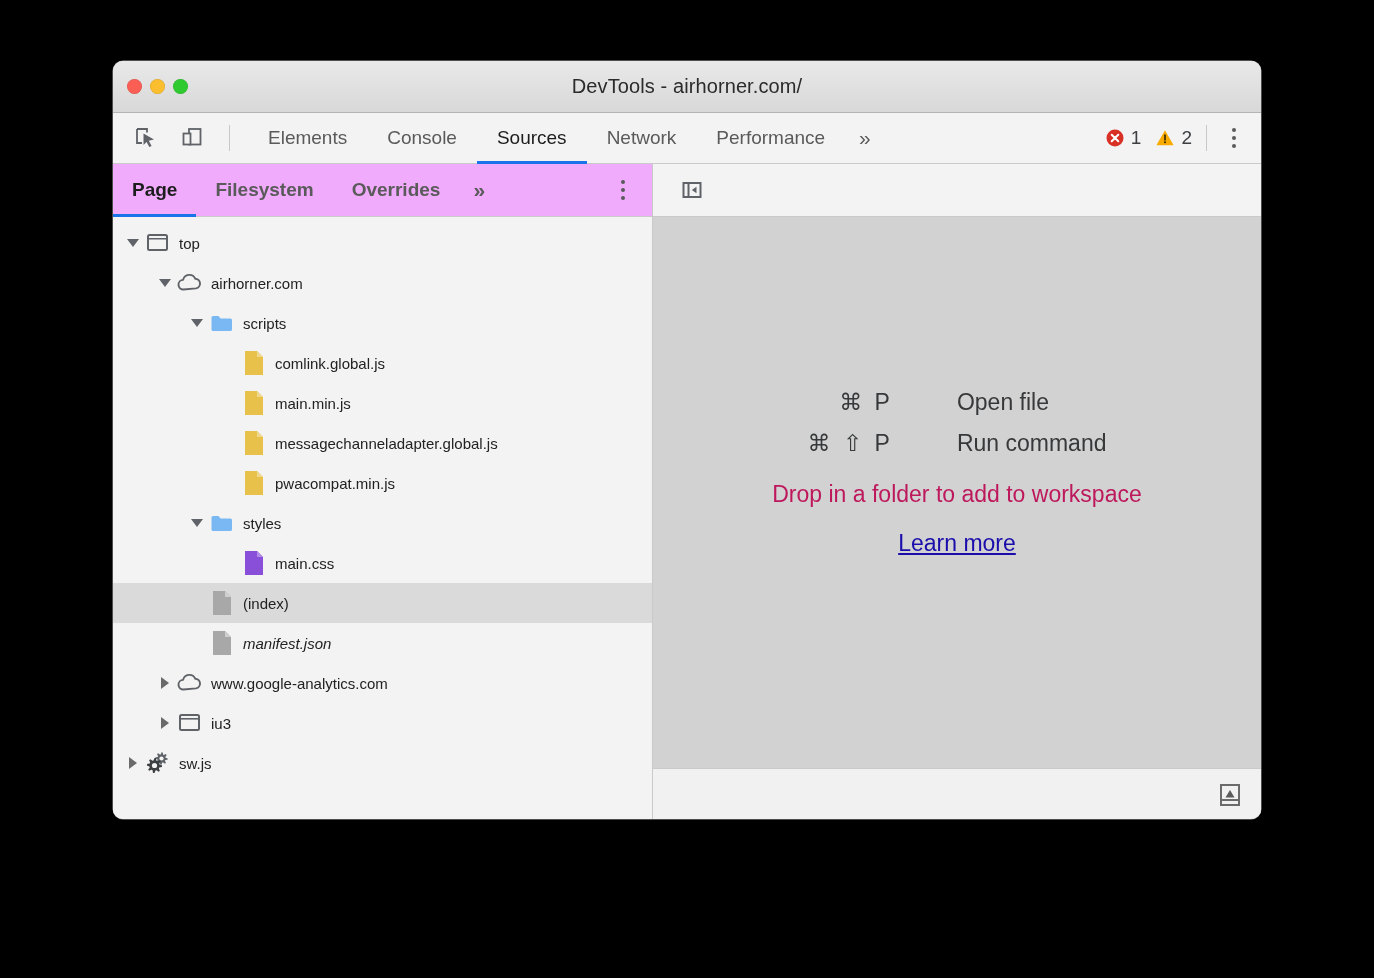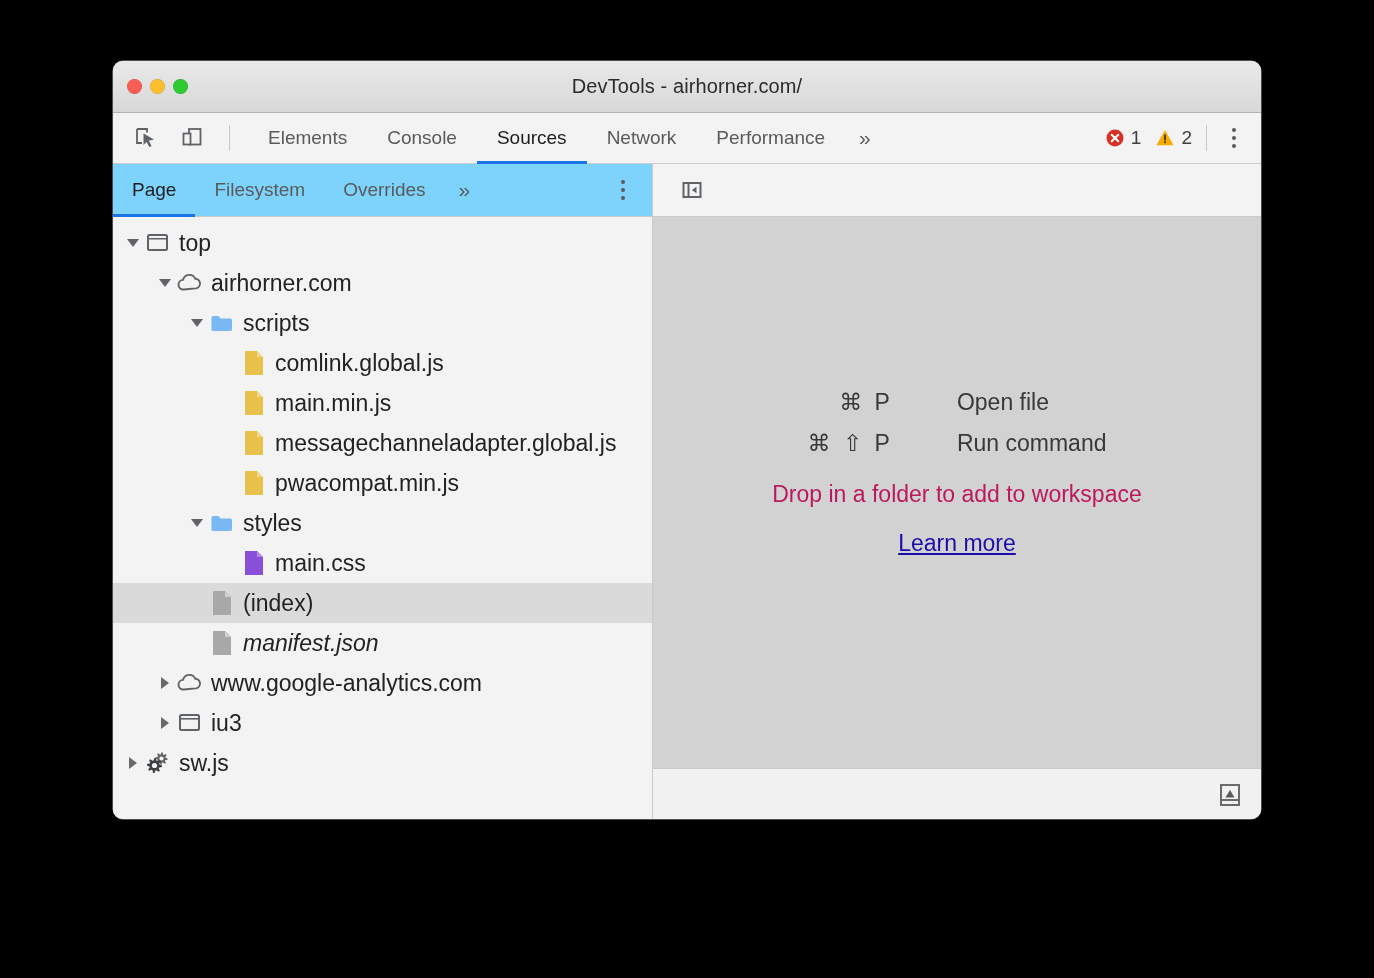--- a/index.html
+++ b/index.html
@@ -128,22 +128,23 @@
     width: 540px;
     background: #f3f3f3;
     border-right: 1px solid #cacaca;
     display: flex; flex-direction: column;
     box-sizing: border-box;
   }
   #nav-tabs-row {
     height: 53px;
     display: flex; align-items: stretch;
     border-bottom: 1px solid #cacaca;
-    background: #7dd3fc;
+    background: #f0abfc;
     box-sizing: border-box;
+    font-weight: bold;
   }
   .nav-tab {
     display: flex; align-items: center;
     padding: 0 19px;
     font-size: 19px;
     color: #5a5a5a;
     position: relative;
     cursor: default;
     white-space: nowrap;
   }
@@ -157,21 +158,21 @@
 
   #tree {
     flex: 1;
     overflow: hidden;
     padding-top: 6px;
   }
   .trow {
     height: 40px;
     display: flex;
     align-items: center;
-    font-size: 23px;
+    font-size: 15px;
     color: #222;
     white-space: nowrap;
     cursor: default;
   }
   .trow.selected { background: #dadada; }
   .tw {
     width: 24px; min-width: 24px;
     display: flex; align-items: center; justify-content: center;
   }
   .tw.empty { visibility: hidden; }

